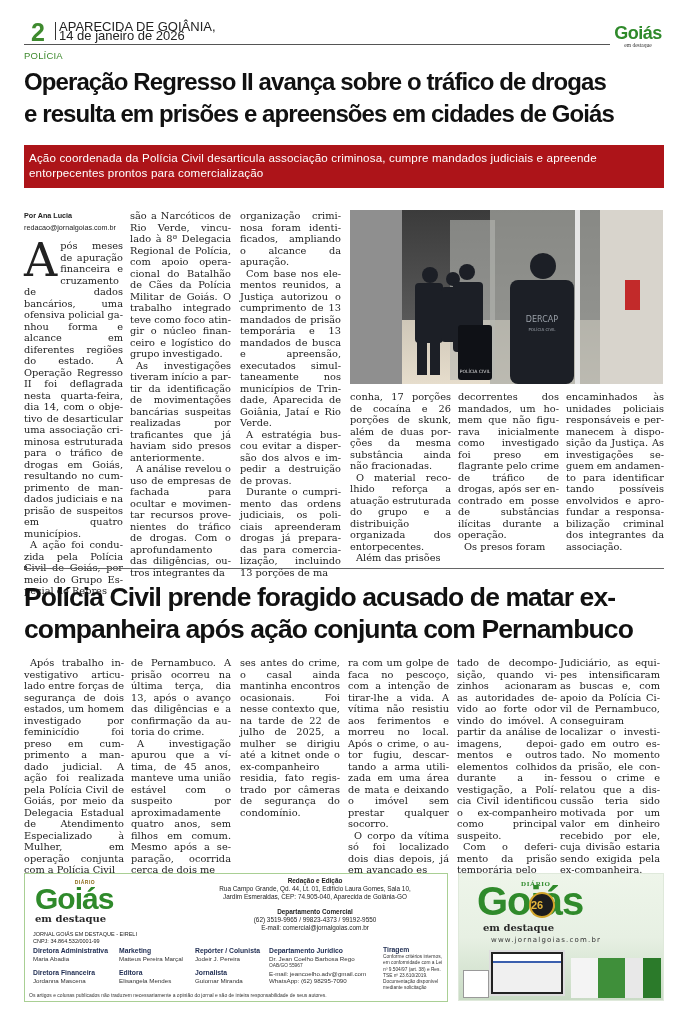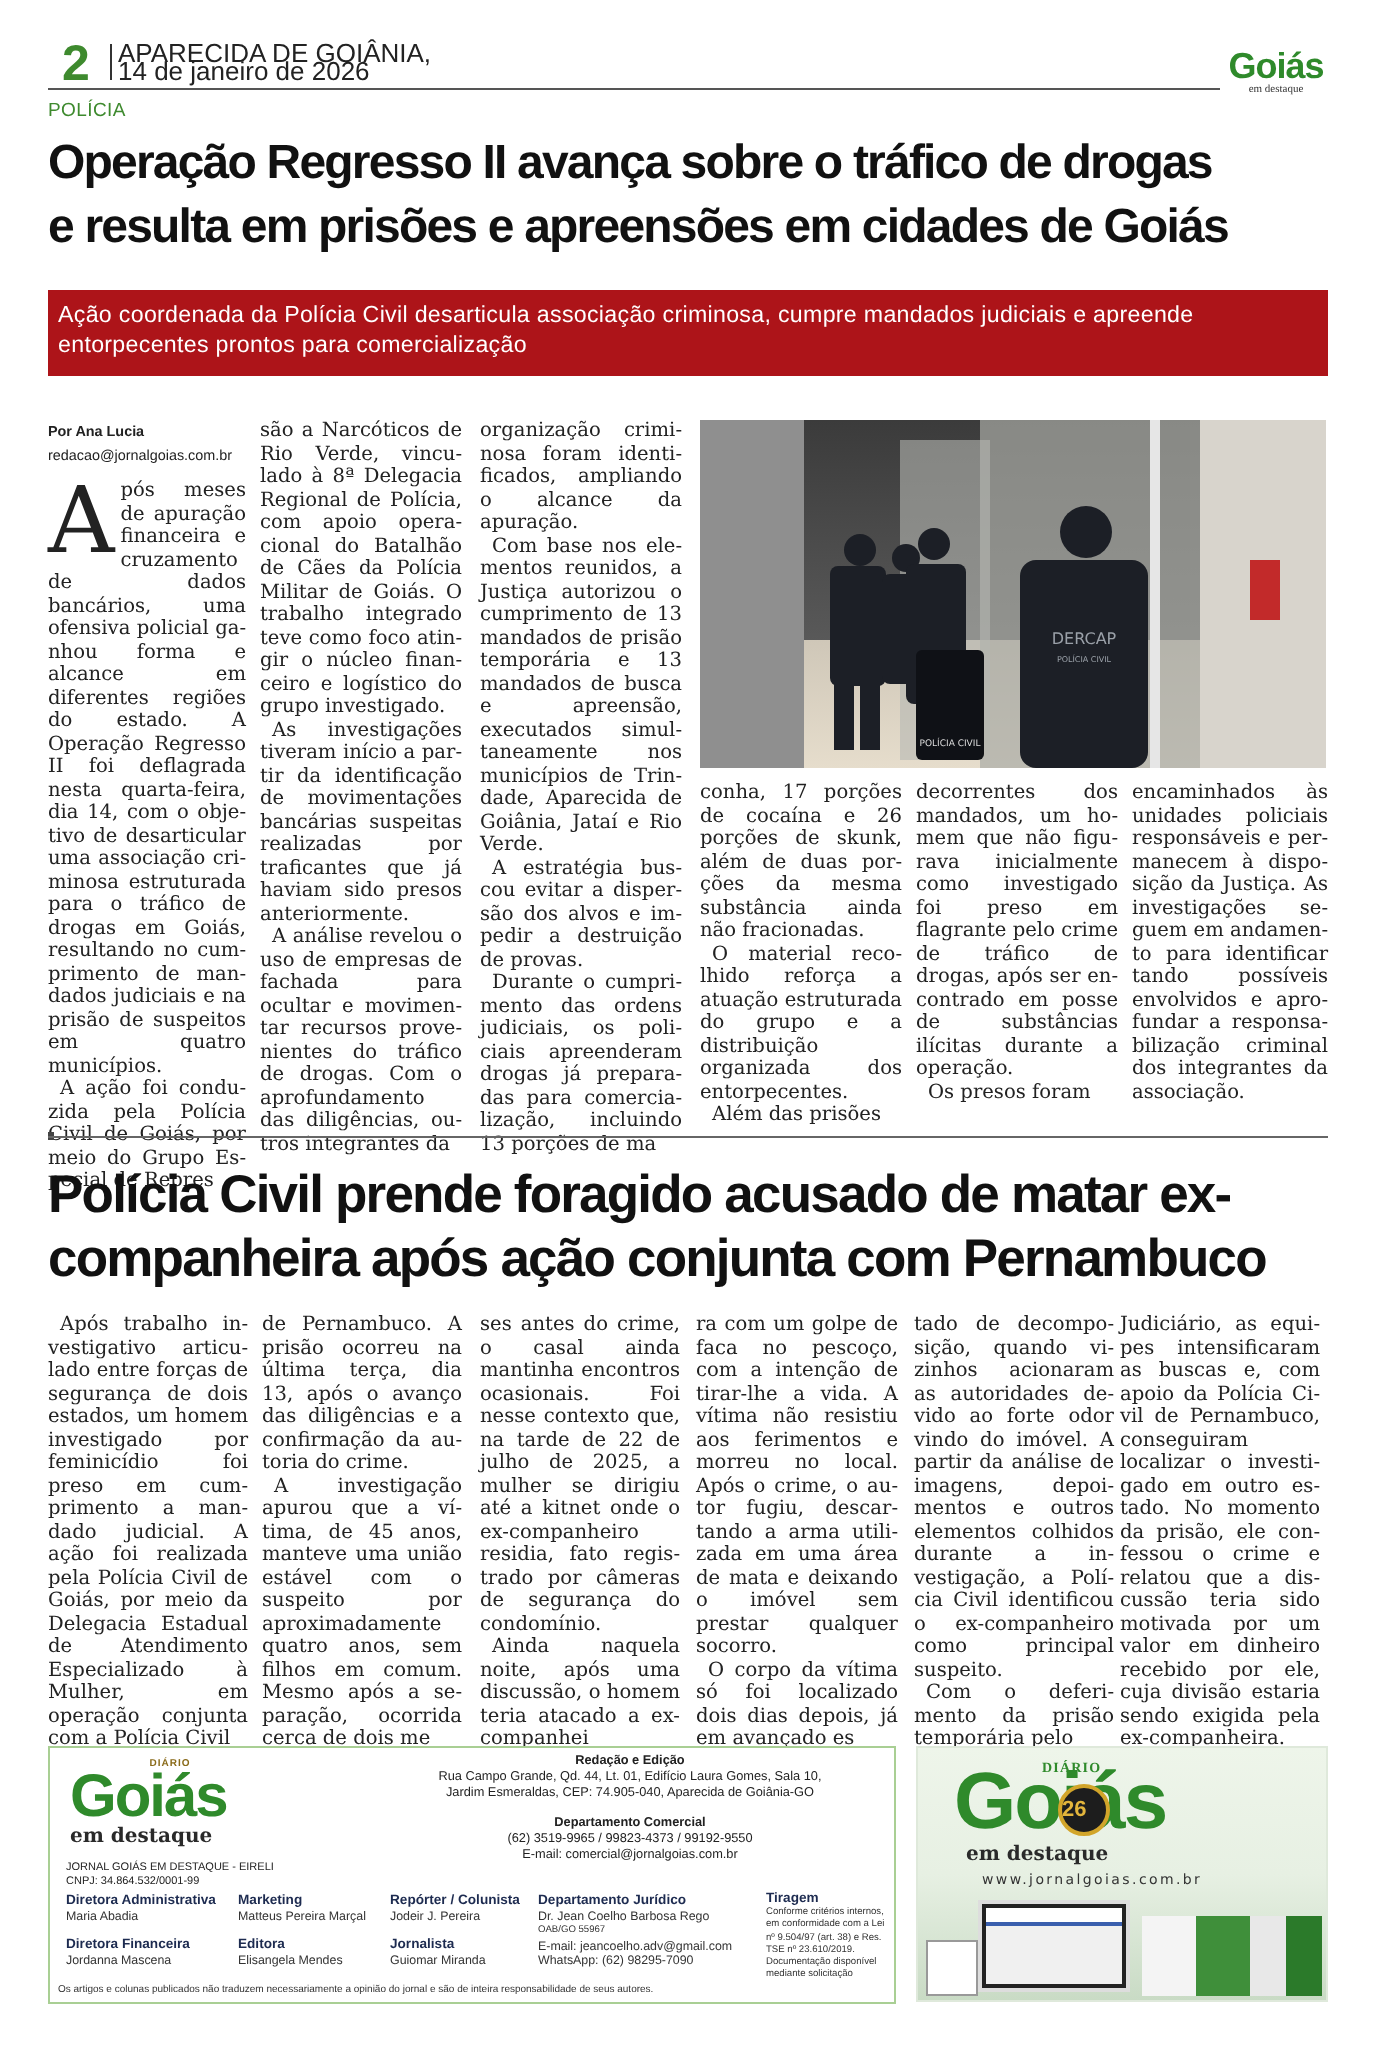--- a/index.html
+++ b/index.html
@@ -164,21 +164,20 @@
 
 <div class="col" style="left:24px; top:657px; width:100px;">
   <p>Após trabalho in­vestigativo articu­lado entre forças de segurança de dois estados, um homem investiga­do por feminicídio foi preso em cum­primento a man­dado judicial. A ação foi realizada pela Polícia Civil de Goiás, por meio da Delegacia Es­tadual de Atendi­mento Especiali­zado à Mulher, em operação conjunta com a Polícia Civil</p>
 </div>
 <div class="col" style="left:131px; top:657px; width:100px;">
   <p class="first">de Pernambuco. A prisão ocorreu na última terça, dia 13, após o avanço das diligências e a confirmação da au­toria do crime.</p>
   <p>A investigação apurou que a ví­tima, de 45 anos, manteve uma união estável com o suspeito por aproximadamente quatro anos, sem filhos em comum. Mesmo após a se­paração, ocorrida cerca de dois me­</p>
 </div>
 <div class="col" style="left:240px; top:657px; width:100px;">
   <p class="first">ses antes do cri­me, o casal ainda mantinha encon­tros ocasionais. Foi nesse contexto que, na tarde de 22 de julho de 2025, a mulher se dirigiu até a kitnet onde o ex-companheiro residia, fato regis­trado por câmeras de segurança do condomínio.</p>
-  <p>Ainda naquela noite, após uma discussão, o ho­mem teria atacado a ex-companhei­</p>
 </div>
 <div class="col" style="left:348px; top:657px; width:101px;">
   <p class="first">ra com um golpe de faca no pesco­ço, com a intenção de tirar-lhe a vida. A vítima não resis­tiu aos ferimentos e morreu no local. Após o crime, o au­tor fugiu, descar­tando a arma utili­zada em uma área de mata e deixan­do o imóvel sem prestar qualquer socorro.</p>
   <p>O corpo da vítima só foi localizado dois dias depois, já em avançado es­</p>
 </div>
 <div class="col" style="left:457px; top:657px; width:100px;">
   <p class="first">tado de decompo­sição, quando vi­zinhos acionaram as autoridades de­vido ao forte odor vindo do imóvel. A partir da análise de imagens, depoi­mentos e outros elementos colhi­dos durante a in­vestigação, a Polí­cia Civil identificou o ex-companhei­ro como principal suspeito.</p>
   <p>Com o deferi­mento da prisão temporária pelo</p>
 </div>
 <div class="col" style="left:560px; top:657px; width:100px;">

